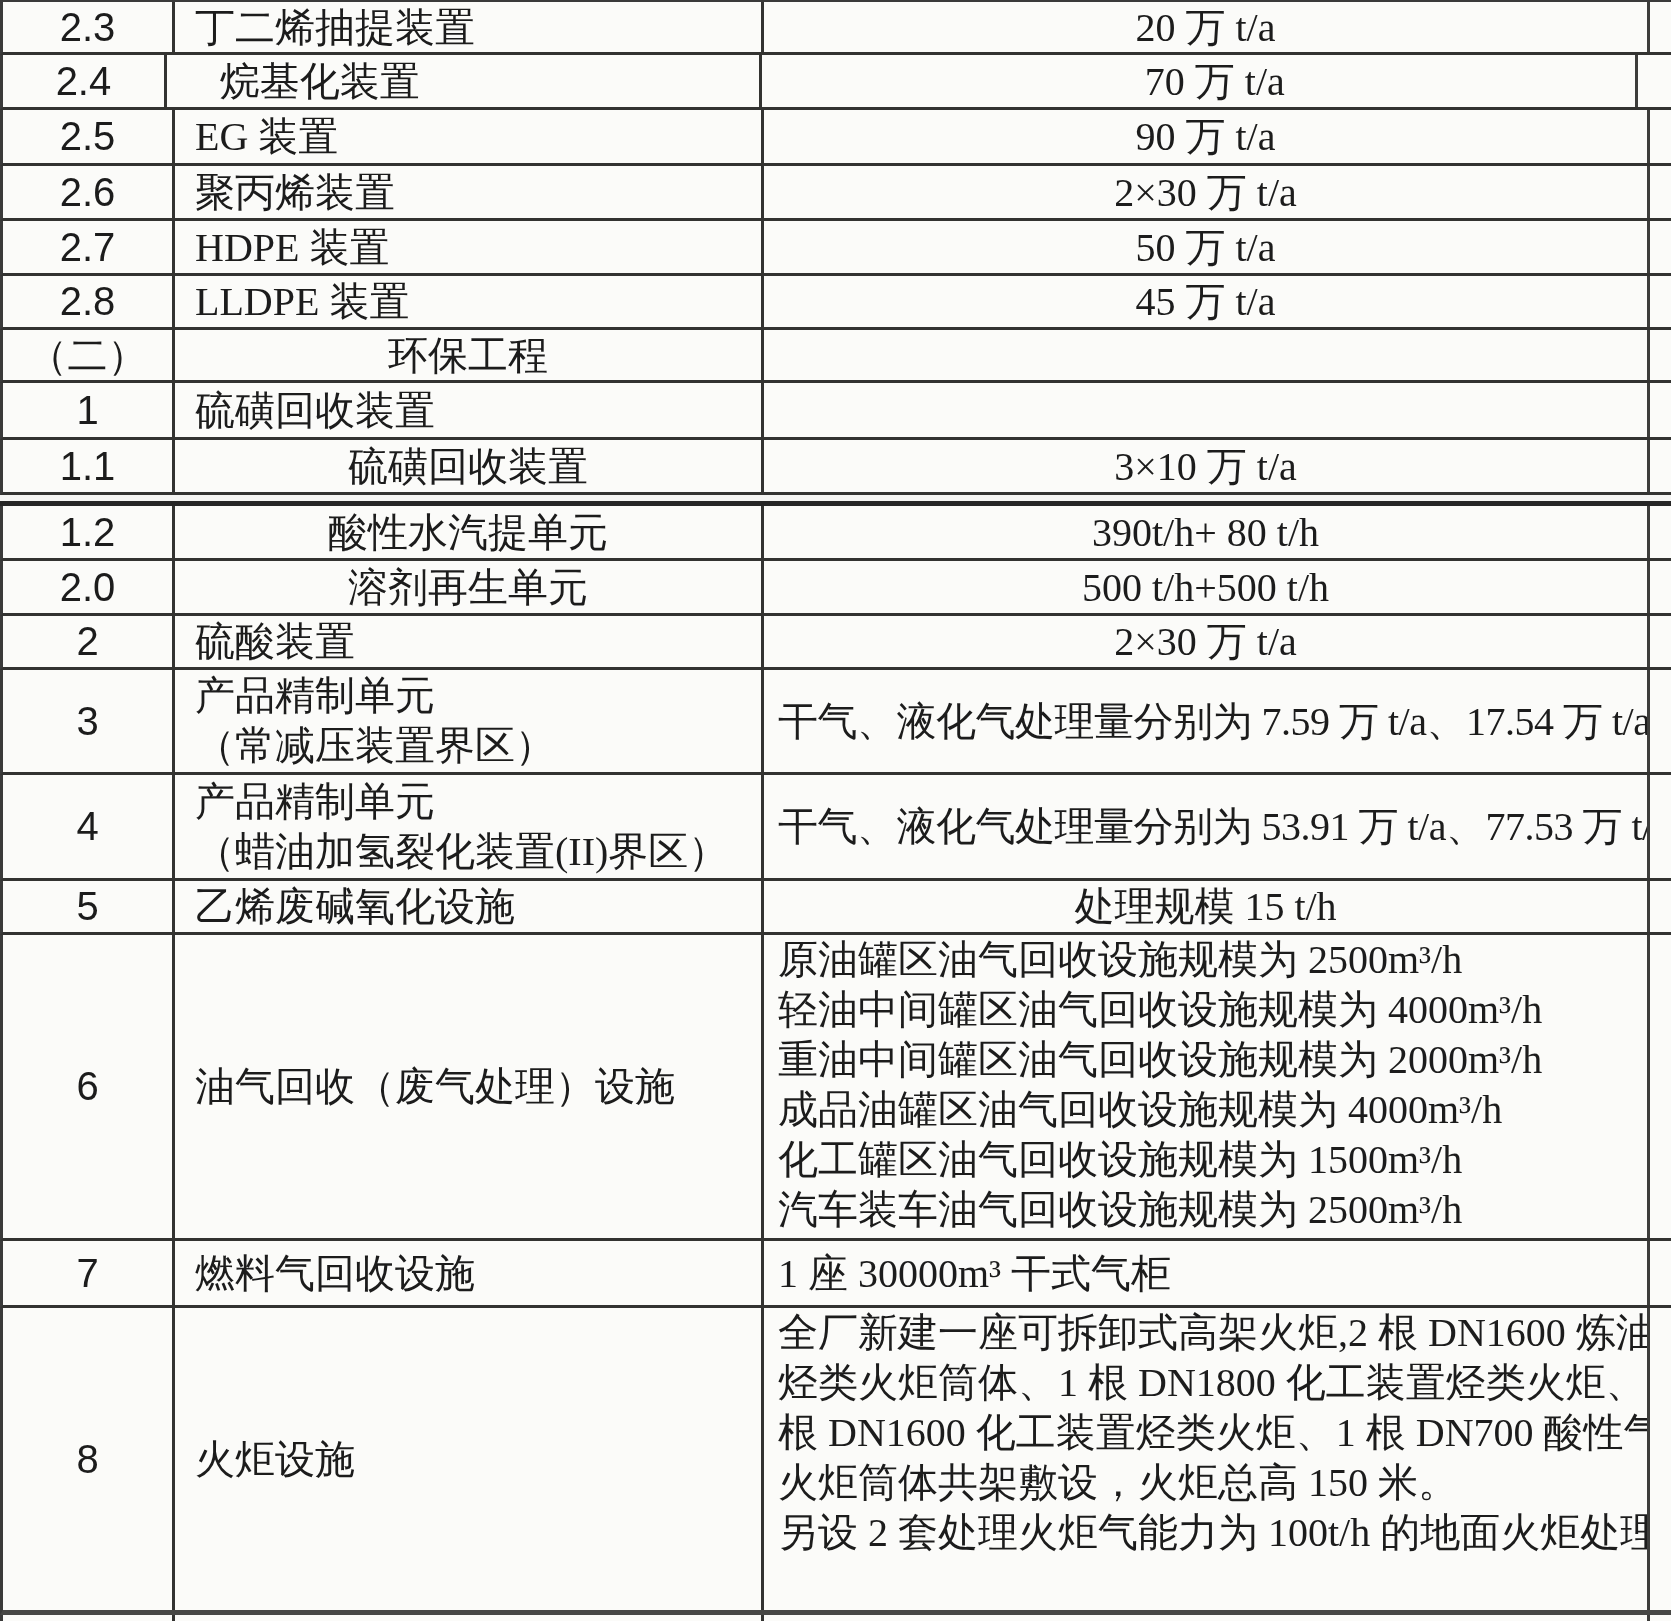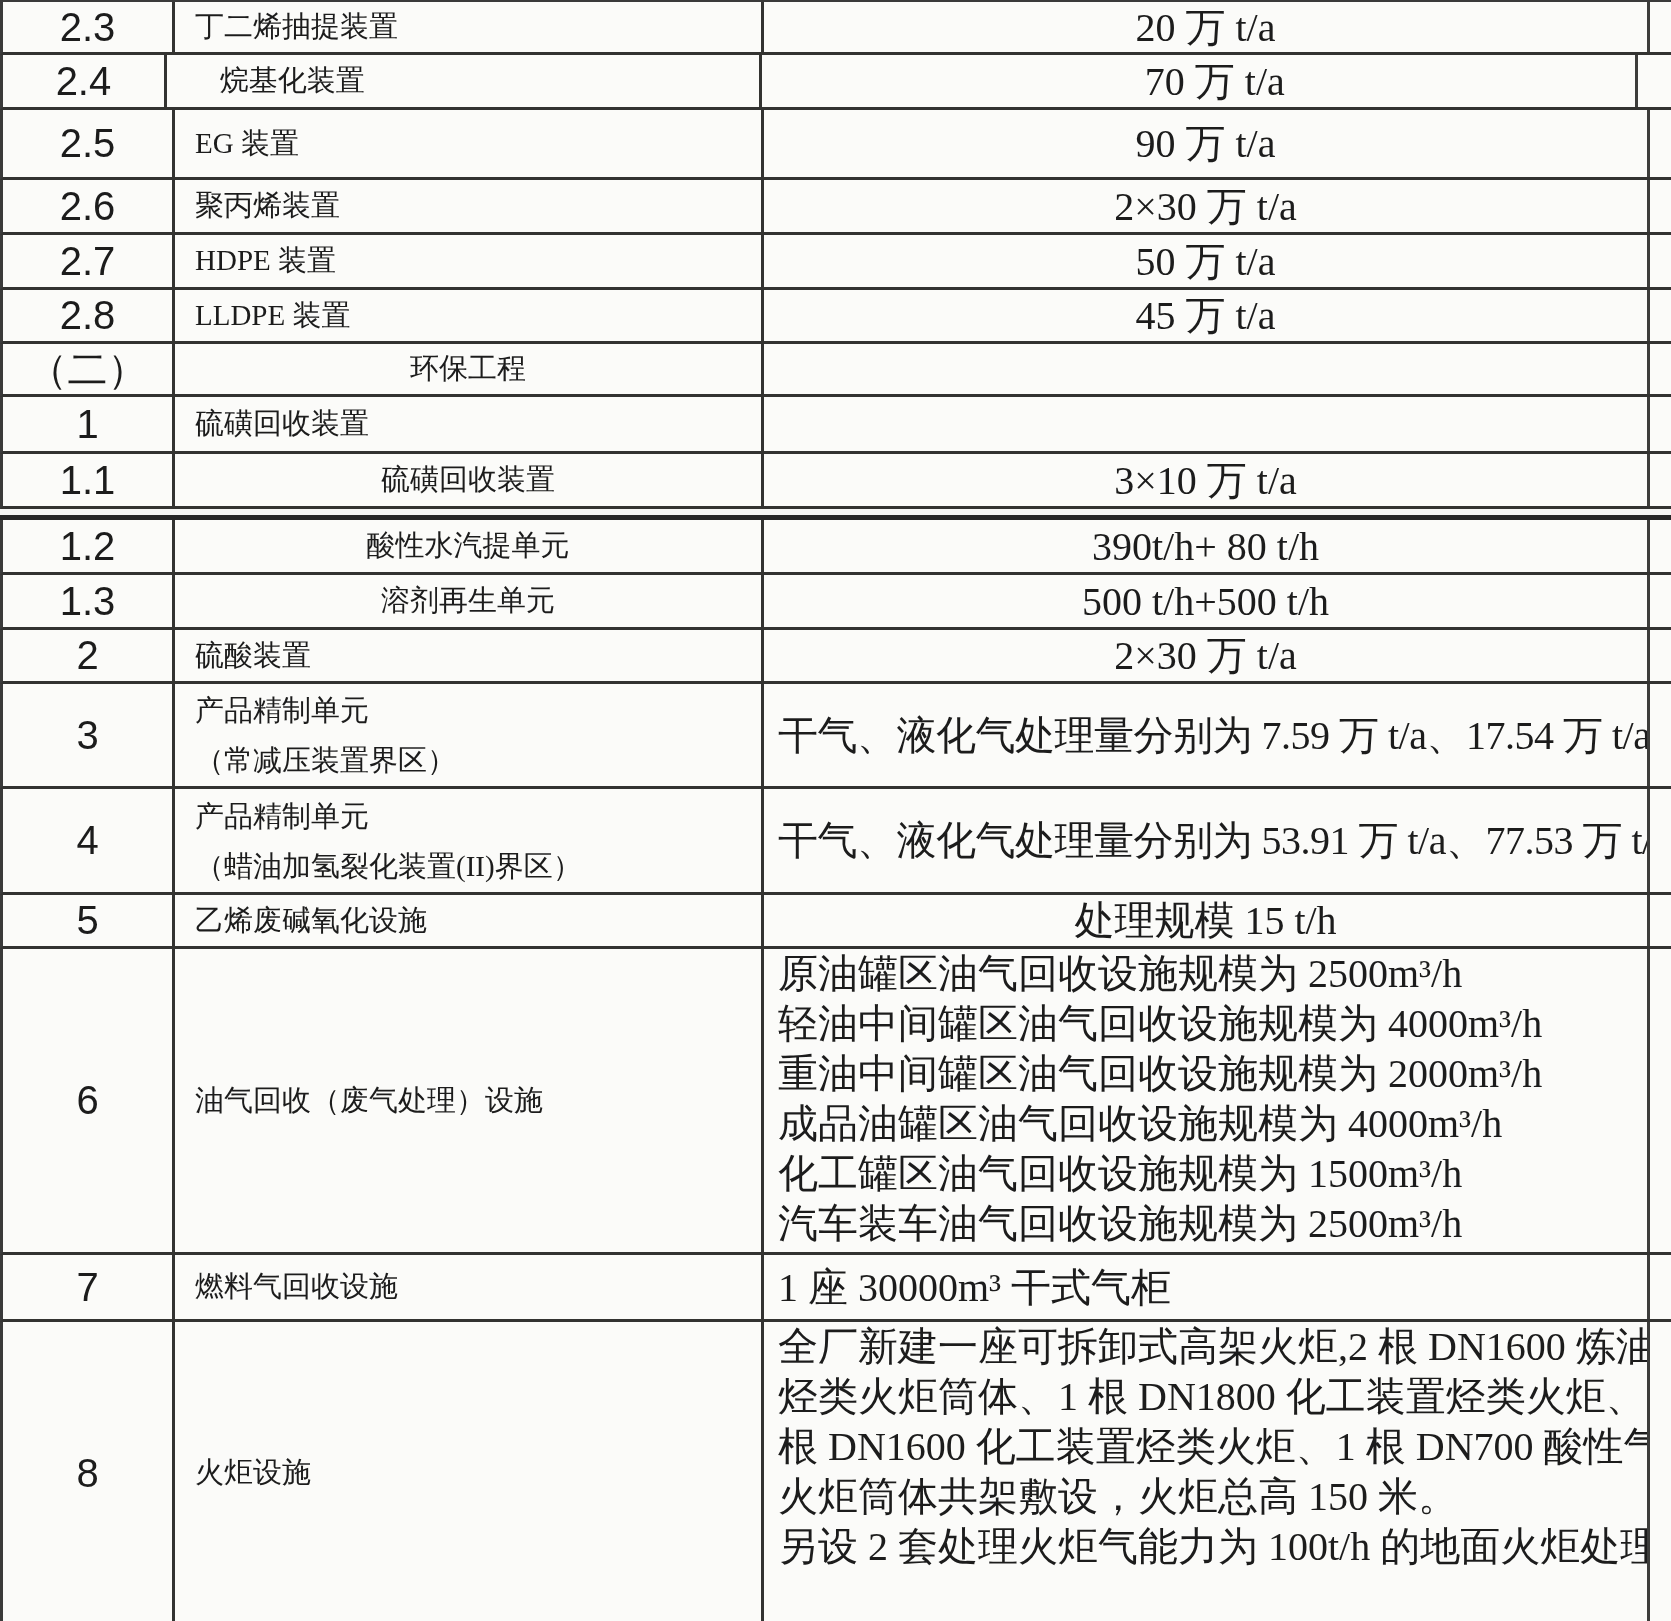--- a/index.html
+++ b/index.html
@@ -33,36 +33,36 @@
     border-right:3px solid #333331;
     justify-content:center;
     font-family:"Liberation Sans","DejaVu Sans",sans-serif;
     font-size:40px;
     text-align:center;
   }
   .c2{
     width:589px;
     border-right:3px solid #333331;
     padding-left:20px;
-    font-size:29px;
+    font-size:40px;
   }
   .c3{
     width:886px;
     border-right:3px solid #3d3d3b;
     justify-content:center;
     text-align:center;
     font-size:40px;
   }
   .cpad{flex:1;}
   .multiline{flex-direction:column;align-items:flex-start;justify-content:center;}
   .multiline div{line-height:50px;white-space:nowrap;}
   
   .row[data-row="r23"]{height:53px;}
   .row[data-row="r24"]{height:55px;gap:33px;}
-  .row[data-row="r25"]{height:70px;}
+  .row[data-row="r25"]{height:56px;}
   .row[data-row="r26"]{height:55px;}
   .row[data-row="r27"]{height:55px;}
   .row[data-row="r28"]{height:54px;}
   .row[data-row="rsec"]{height:53px;}
   .row[data-row="r1"]{height:57px;}
   .row[data-row="r11"]{height:55px;}
   .row[data-row="r12"]{height:55px;}
   .row[data-row="r13"]{height:55px;}
   .row[data-row="r2"]{height:54px;}
   .row[data-row="r3"]{height:105px;}
@@ -209,21 +209,21 @@
         <div class="cell c2">
           <span>酸性水汽提单元</span>
         </div>
         <div class="cell c3">
           <span>390t/h+ 80 t/h</span>
         </div>
         <div class="cpad"></div>
       </div>
       <div class="row" data-row="r13">
         <div class="cell c1">
-          <span>1.3</span>
+          <span>2.0</span>
         </div>
         <div class="cell c2">
           <span>溶剂再生单元</span>
         </div>
         <div class="cell c3">
           <span>500 t/h+500 t/h</span>
         </div>
         <div class="cpad"></div>
       </div>
       <div class="row" data-row="r2">

